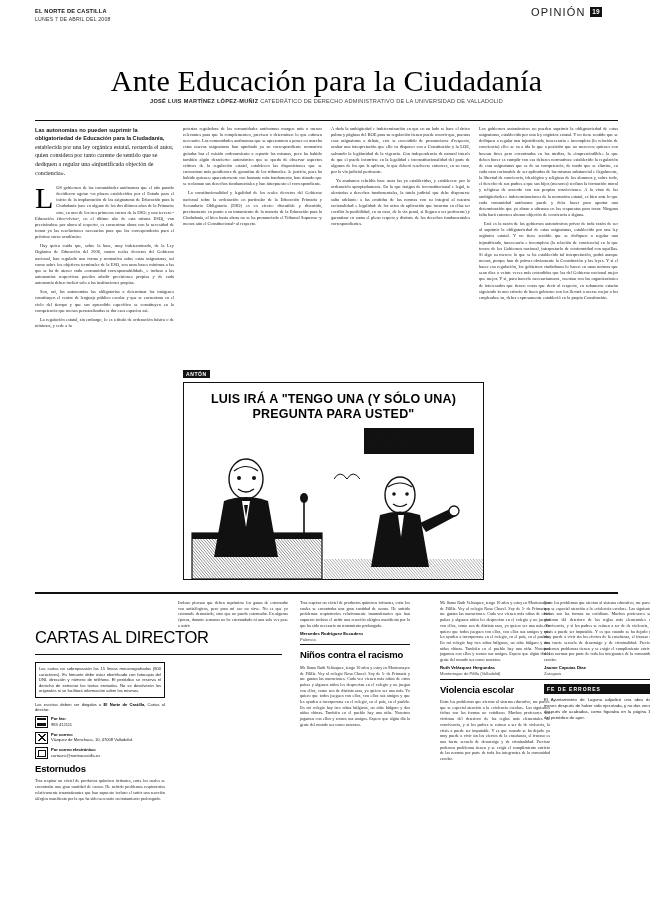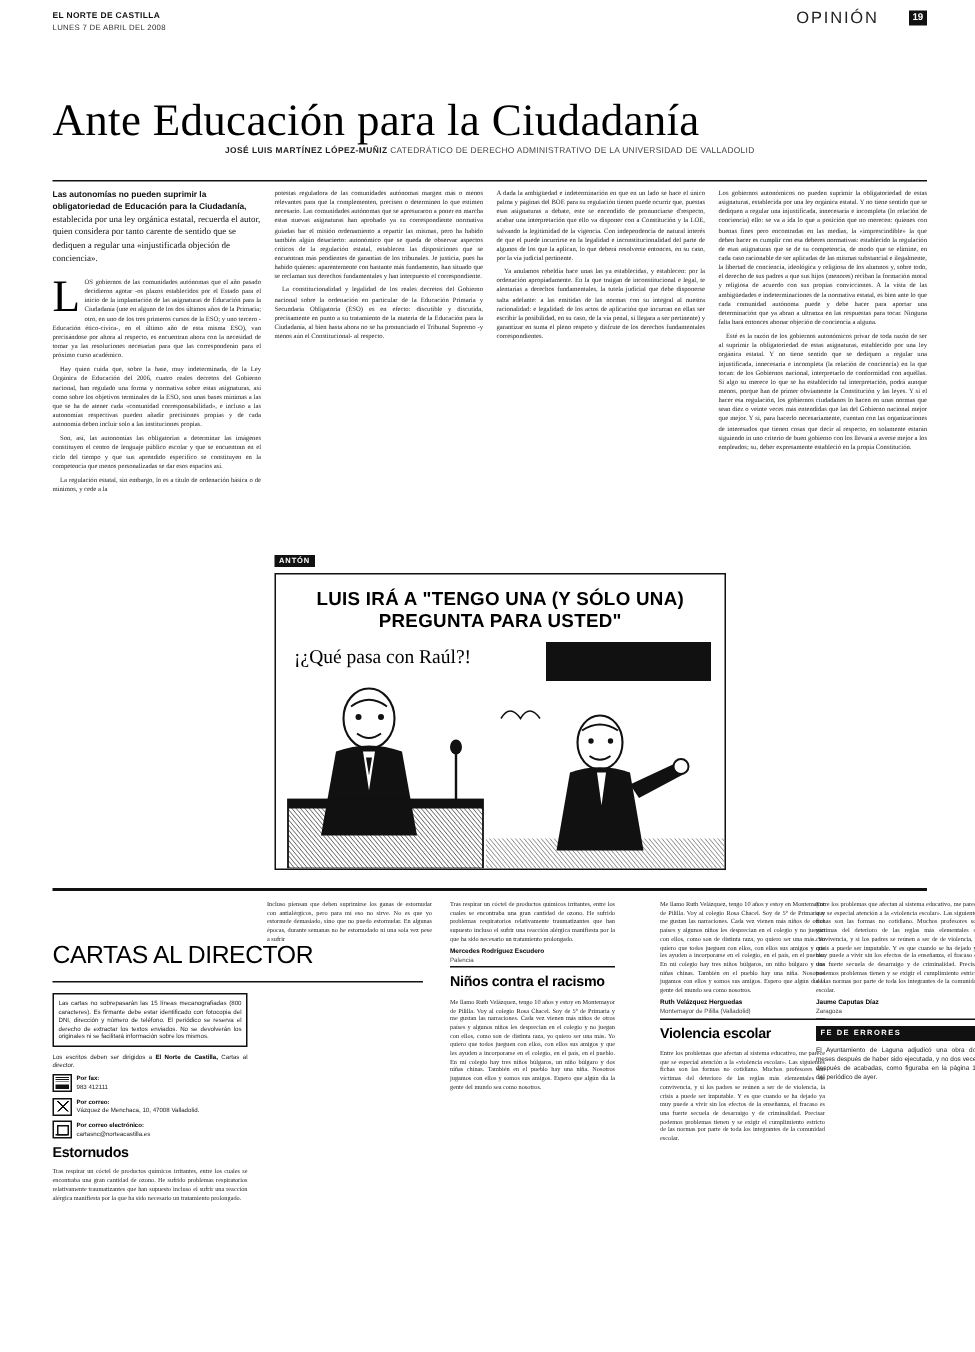--- a/index.html
+++ b/index.html
@@ -33,22 +33,22 @@
   }
   .mast-date {
     font-family: "Liberation Sans", sans-serif;
     font-size: 5.2px;
     letter-spacing: 0.2px;
     color: #333;
     display: block;
     margin-top: 1.6px;
   }
   .mast-right {
-    position: absolute; right: 0; top: -2px;
-    display: flex; align-items: center; gap: 20px; text-align: center;
+    position: absolute; right: 16px; top: -2px;
+    display: flex; align-items: center; gap: 4px; text-align: center;
   }
   .mast-section {
     font-family: "Liberation Sans", sans-serif;
     font-size: 11px;
     letter-spacing: 1.2px;
     color: #222;
   }
   .mast-page {
     background: #111;
     color: #fff;
@@ -56,20 +56,21 @@
     font-size: 6.5px;
     font-weight: bold;
     padding: 1.5px 2.5px;
     line-height: 1;
   }
 
   
   .headline {
     position: absolute;
     top: 44px; left: 35px; right: 32px;
+    text-align: center;
     font-family: "Liberation Serif", serif;
     font-size: 30px;
     font-weight: normal;
     letter-spacing: 0.2px;
     color: #000;
     line-height: 1.1;
   }
   .byline {
     position: absolute;
     top: 98px; left: 35px; right: 32px;
@@ -356,21 +357,20 @@
     <p class="ind">Esté es la razón de los gobiernos autonómicos privar de toda razón de ser al suprimir la obligatoriedad de estas asignaturas, establecido por una ley orgánica estatal. Y no tiene sentido que se dediquen a regular una injustificada, innecesaria e incompleta (la relación de conciencia) en la que tocan: de los Gobiernos nacional, interpretarlo de conformidad con aquéllas. Si algo su merece lo que se ha establecido tal interpretación, podrá aunque menos, porque han de primer obviamente la Constitución y las leyes. Y si el hacer esa regulación, los gobiernos ciudadanos lo hacen en unas normas que sean diez o veinte veces más entendidas que las del Gobierno nacional mejor que mejor. Y si, para hacerlo necesariamente, cuentan con las organizaciones de interesados que tienen cosas que decir al respecto, en solamente estarán siguiendo in uno criterio de buen gobierno con los llevará a averse mejor a los empleados; su, deber expresamente estableció en la propia Constitución.</p>
   </div>
 </div>
 
 <span class="anton-tag">ANTÓN</span>
 <div class="cartoon-wrap">
   <div class="toon-line1">
     <span>LUIS IRÁ A "TENGO UNA (Y SÓLO UNA)</span><br>
     <span>PREGUNTA PARA USTED"</span>
   </div>
-  <div class="toon-line2">¡¿Qué pasa con Raúl?!</div>
   <svg class="toon-art" viewBox="0 0 299 196" preserveAspectRatio="none">
     <defs>
       <pattern id="hatch" width="3" height="3" patternUnits="userSpaceOnUse" patternTransform="rotate(45)">
         <line x1="0" y1="0" x2="0" y2="3" stroke="#111" stroke-width="1.1"></line>
       </pattern>
       <pattern id="hatch2" width="2.2" height="2.2" patternUnits="userSpaceOnUse" patternTransform="rotate(-40)">
         <line x1="0" y1="0" x2="0" y2="2.2" stroke="#111" stroke-width="0.7"></line>
       </pattern>
     </defs>
 

